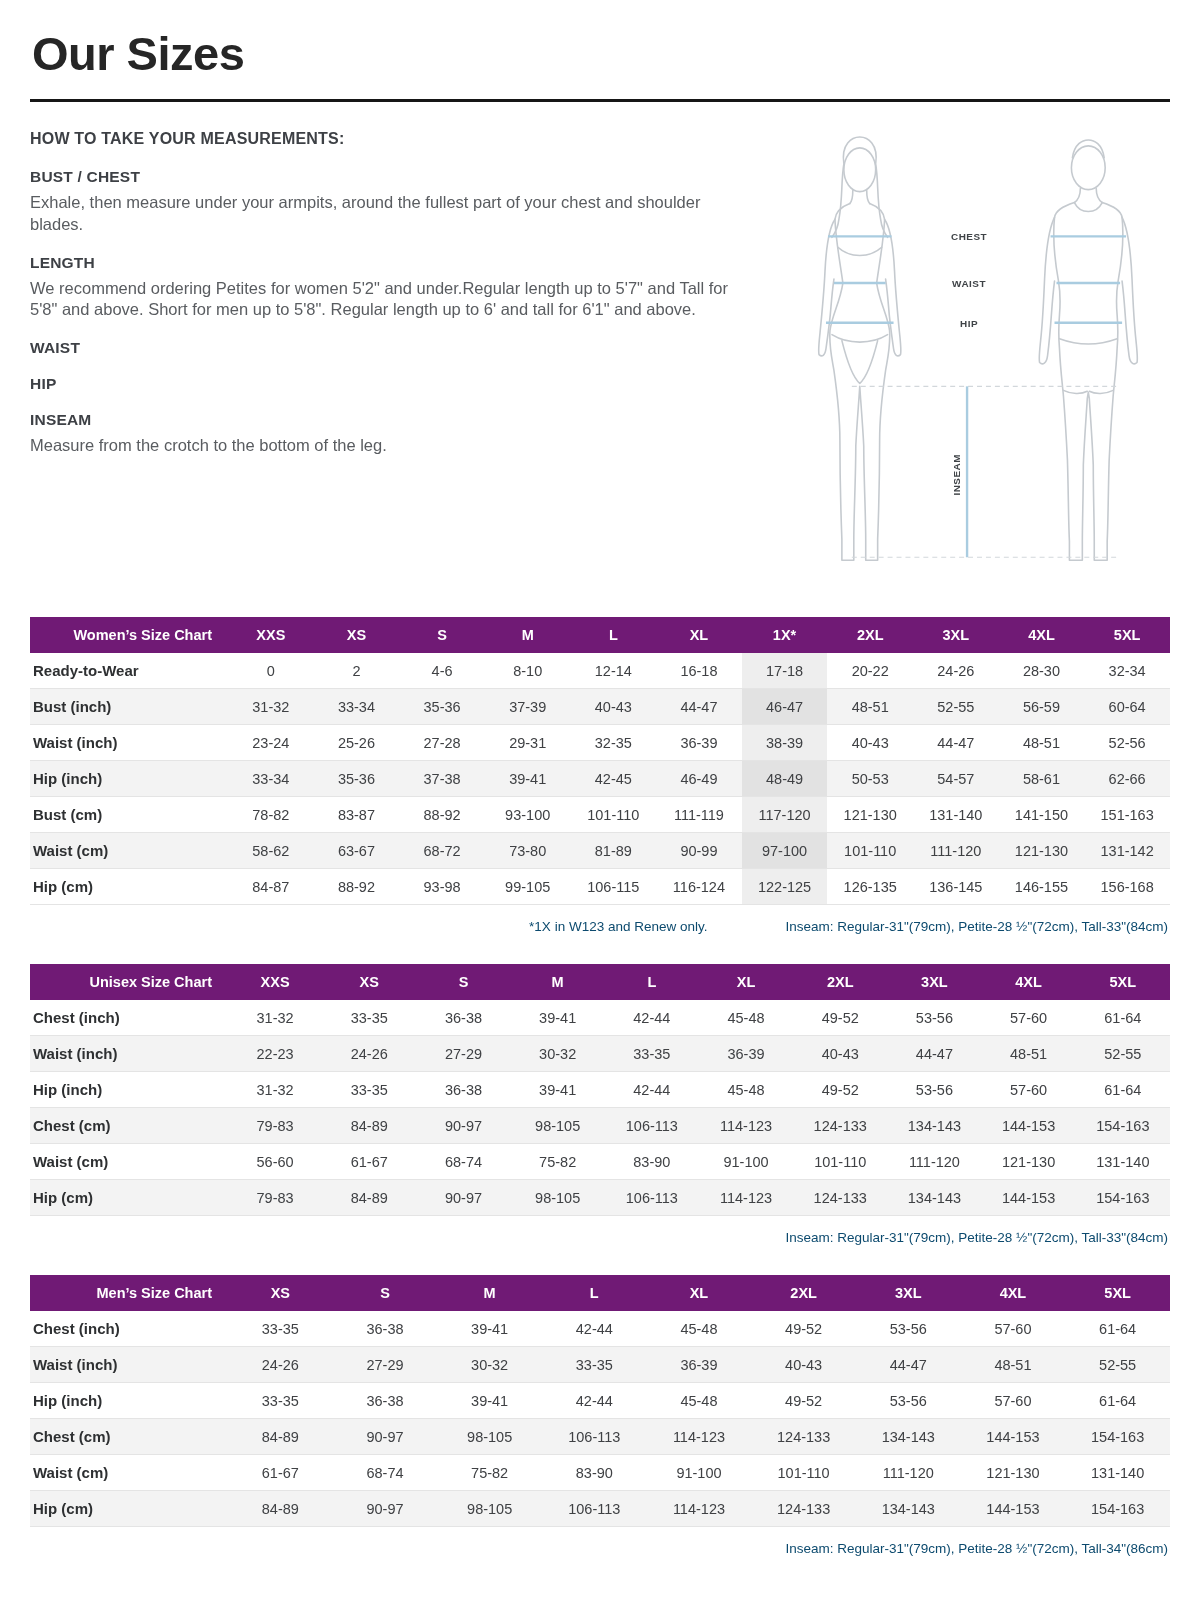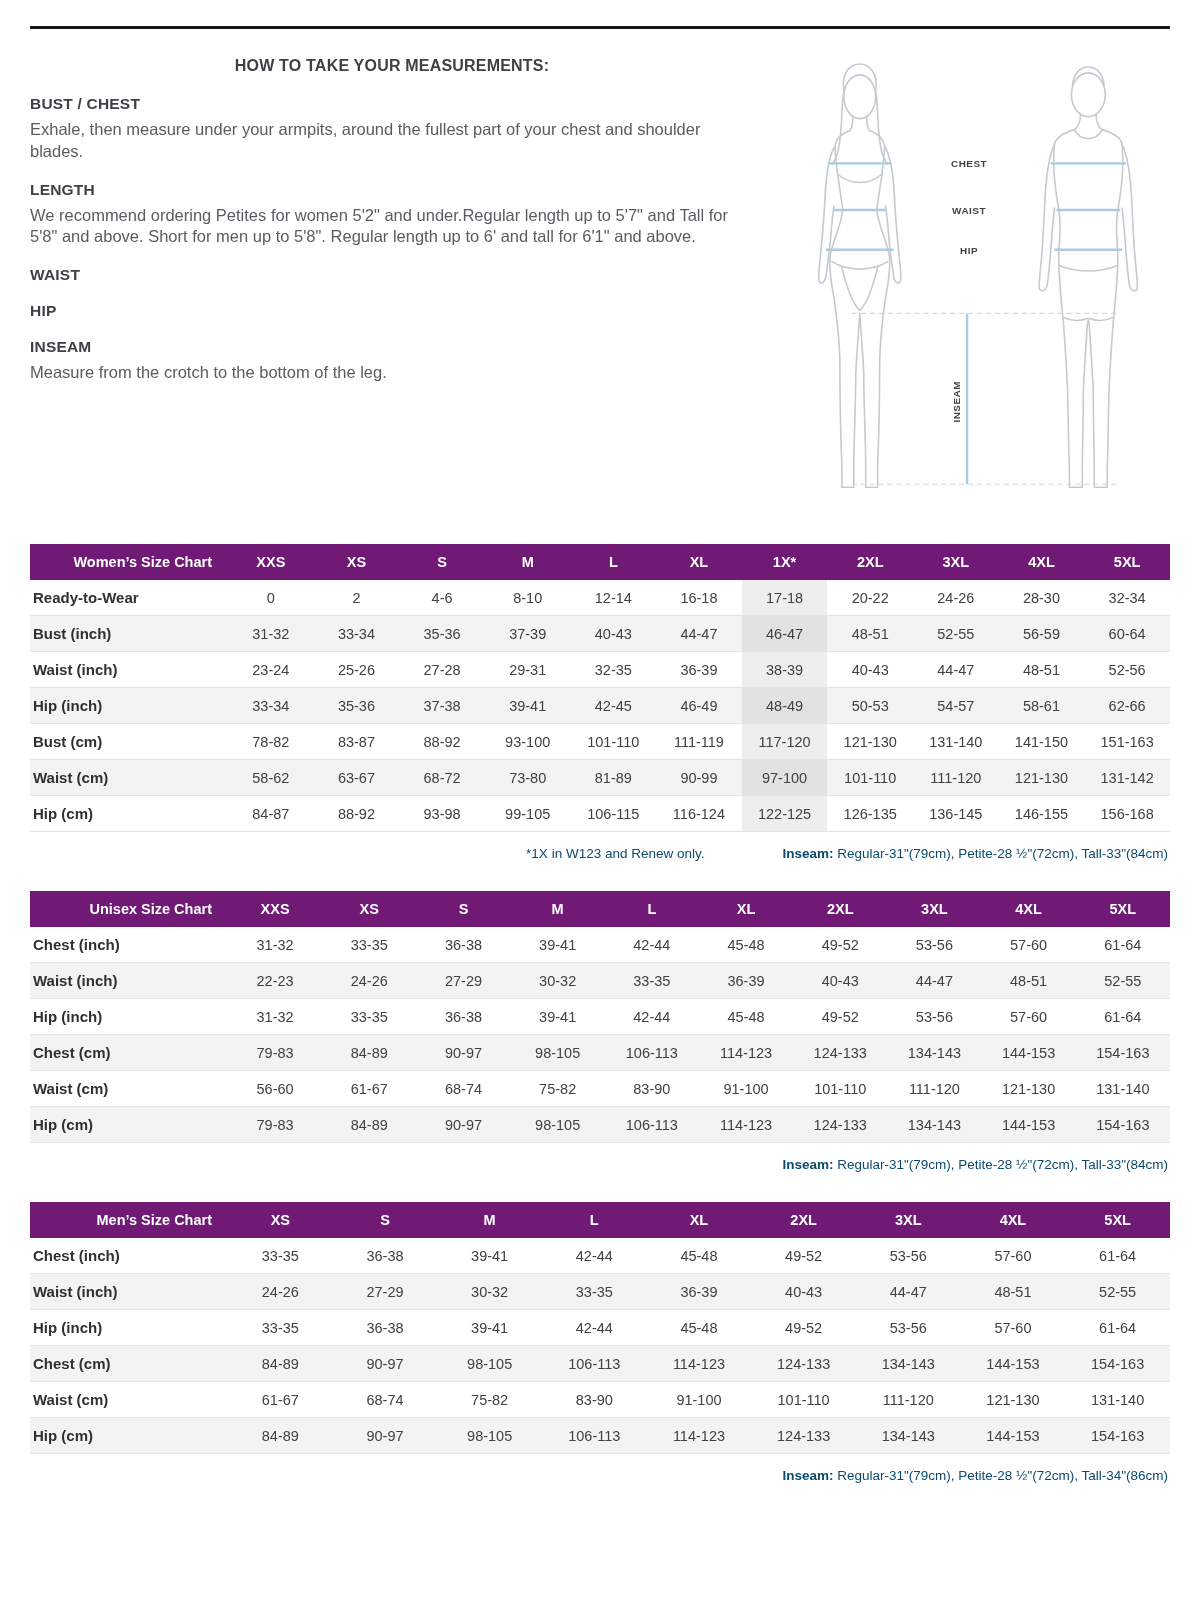--- a/index.html
+++ b/index.html
@@ -4,47 +4,48 @@
 <style>
   * { box-sizing: border-box; }
   body { margin: 0; background: #ffffff; font-family: "Liberation Sans", sans-serif; color: #56595e; }
   .page { width: 1200px; min-height: 1600px; padding: 26px 30px 30px; }
 
   h1.title { font-size: 47px; font-weight: 700; color: #262626; margin: 0 0 18px 2px; letter-spacing: -0.5px; }
   .title-rule { border: 0; border-top: 3px solid #161616; margin: 0 0 28px 0; }
 
   .top { display: flex; align-items: flex-start; }
   .instructions { flex: 1 1 auto; padding-right: 36px; max-width: 760px; }
-  .howto { font-size: 16px; font-weight: 700; color: #3d4045; margin: 0 0 20px 0; letter-spacing: .2px; text-align: center; }
+  .howto { font-size: 16px; font-weight: 700; color: #3d4045; margin: 0 0 20px 0; letter-spacing: .2px; }
   .msection { margin: 0 0 18px 0; }
   .msection h3 { font-size: 15.5px; font-weight: 700; color: #3d4045; margin: 8px 0 6px 0; letter-spacing: .2px; }
   .msection p { font-size: 16.5px; line-height: 1.32; margin: 0; color: #595c60; }
 
   .figure { width: 378px; flex: 0 0 auto; padding-top: 2px; }
 
   .tables-area { margin-top: 14px; }
   table.sizes { width: 100%; border-collapse: collapse; table-layout: fixed; }
   .sizes thead th { background: #701a75; color: #ffffff; font-size: 14.5px; font-weight: 700; padding: 10px 3px; }
   .sizes thead th:first-child { text-align: right; }
   .sizes th:first-child, .sizes td:first-child { width: 198px; padding-right: 16px; }
   .sizes tbody td { font-size: 14.5px; color: #3f4144; text-align: center; padding: 9px 3px; }
   .sizes tbody td.rlabel { text-align: left; font-weight: 700; color: #2e3032; font-size: 15px; }
   .sizes tbody tr { border-bottom: 1px solid #e4e4e4; }
   .sizes tbody tr:nth-child(even) { background: #f3f3f3; }
   .sizes td.hl { background: rgba(0,0,0,0.065); }
   .footrow { display: flex; justify-content: flex-end; gap: 78px; margin: 14px 2px 30px 0; font-size: 13.5px; color: #0c4a6e; }
-  .foot b { font-weight: 700; }
+  .foot b { font-weight: 400; }
 
   svg text { font-family: "Liberation Sans", sans-serif; }
 </style>
 </head>
 <body>
 
 <div class="page">
 
+  <h1 class="title">Our Sizes</h1>
   <hr class="title-rule">
 
   <div class="top">
     <div class="instructions">
       <h2 class="howto">HOW TO TAKE YOUR MEASUREMENTS:</h2>
       <div>
           <div class="msection">
             <h3>BUST / CHEST</h3>
             <p>Exhale, then measure under your armpits, around the fullest part of your chest and shoulder blades.</p>
           </div>

